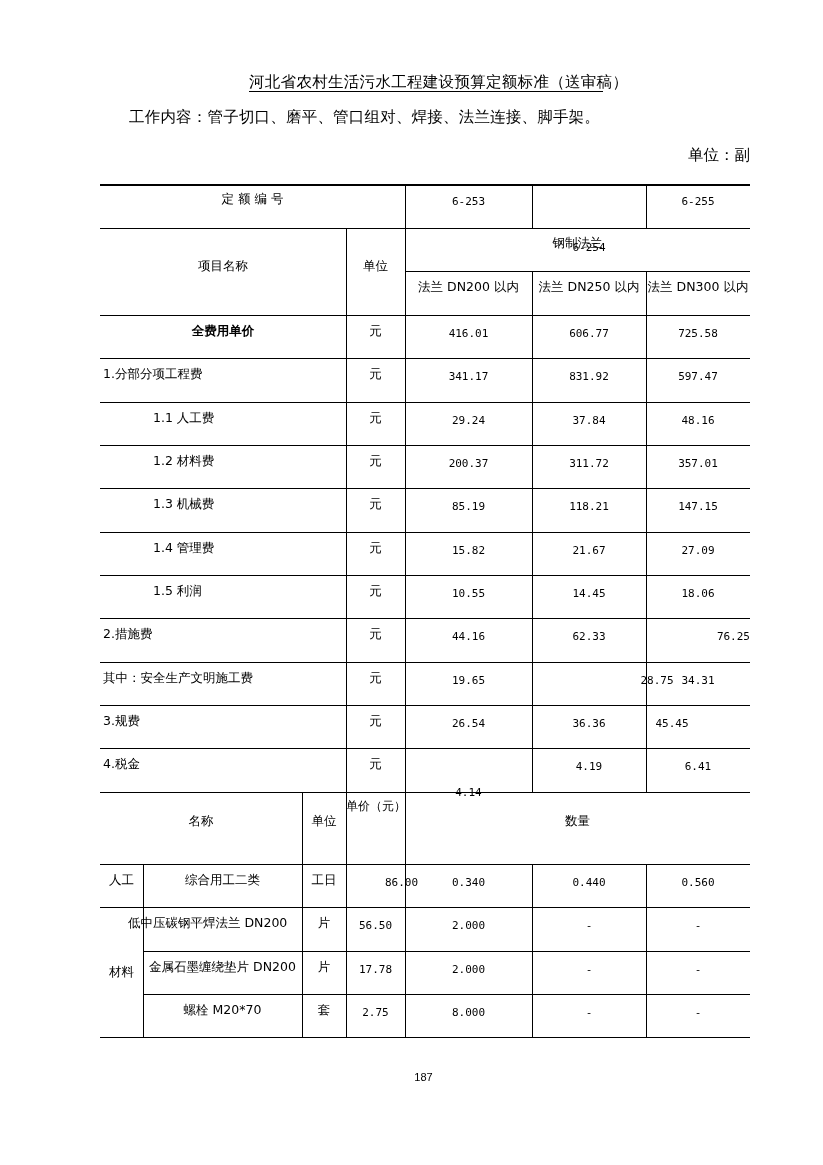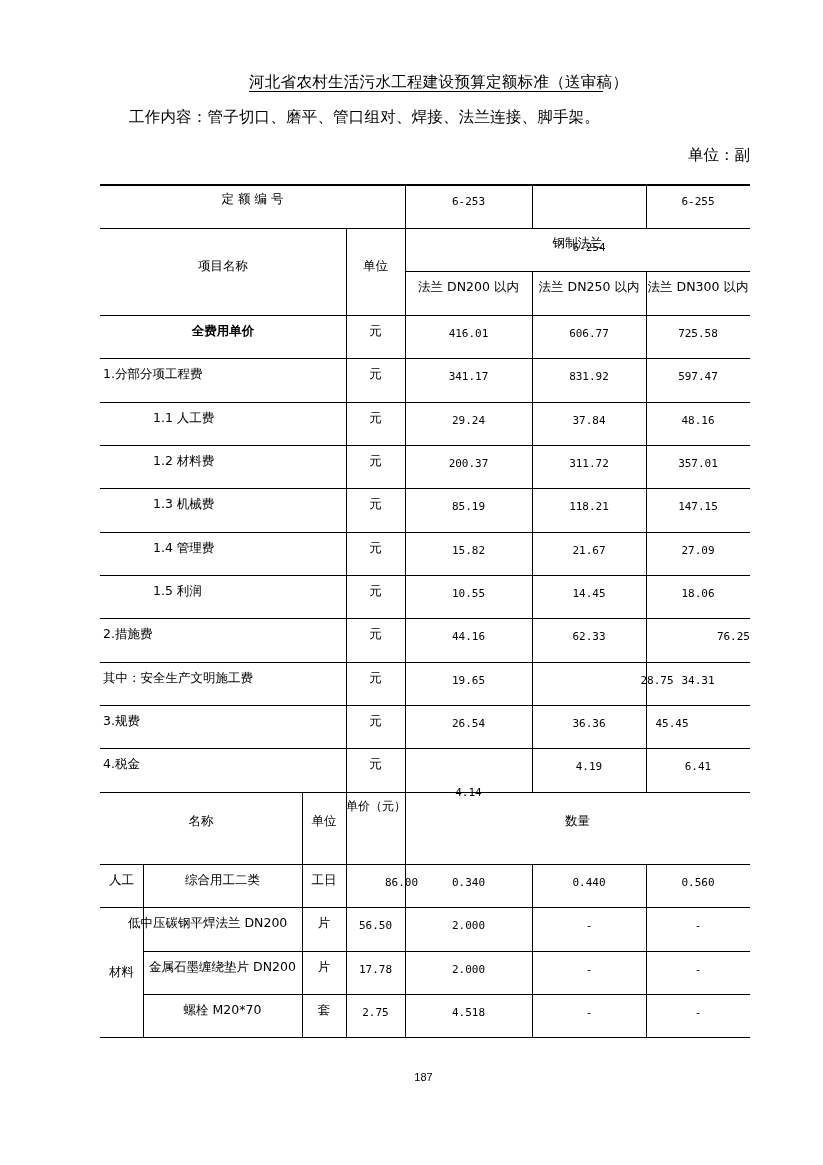--- a/index.html
+++ b/index.html
@@ -172,19 +172,19 @@
       <div class="cell c num" style="left: 646px; width: 104px; top: 918px;">-</div>
       <div class="cell c" style="left: 143px; width: 159px; top: 959px;">金属石墨缠绕垫片 DN200</div>
       <div class="cell c" style="left: 302px; width: 44px; top: 959px;">片</div>
       <div class="cell c num" style="left: 346px; width: 59px; top: 962px;">17.78</div>
       <div class="cell c num" style="left: 405px; width: 127px; top: 962px;">2.000</div>
       <div class="cell c num" style="left: 532px; width: 114px; top: 962px;">-</div>
       <div class="cell c num" style="left: 646px; width: 104px; top: 962px;">-</div>
       <div class="cell c" style="left: 143px; width: 159px; top: 1002px;">螺栓 M20*70</div>
       <div class="cell c" style="left: 302px; width: 44px; top: 1002px;">套</div>
       <div class="cell c num" style="left: 346px; width: 59px; top: 1005px;">2.75</div>
-      <div class="cell c num" style="left: 405px; width: 127px; top: 1005px;">4.518</div>
+      <div class="cell c num" style="left: 405px; width: 127px; top: 1005px;">8.000</div>
       <div class="cell c num" style="left: 532px; width: 114px; top: 1005px;">-</div>
       <div class="cell c num" style="left: 646px; width: 104px; top: 1005px;">-</div>
     </div>
 </div>
 
 <div class="page-number">187</div>
 
 </body></html>

